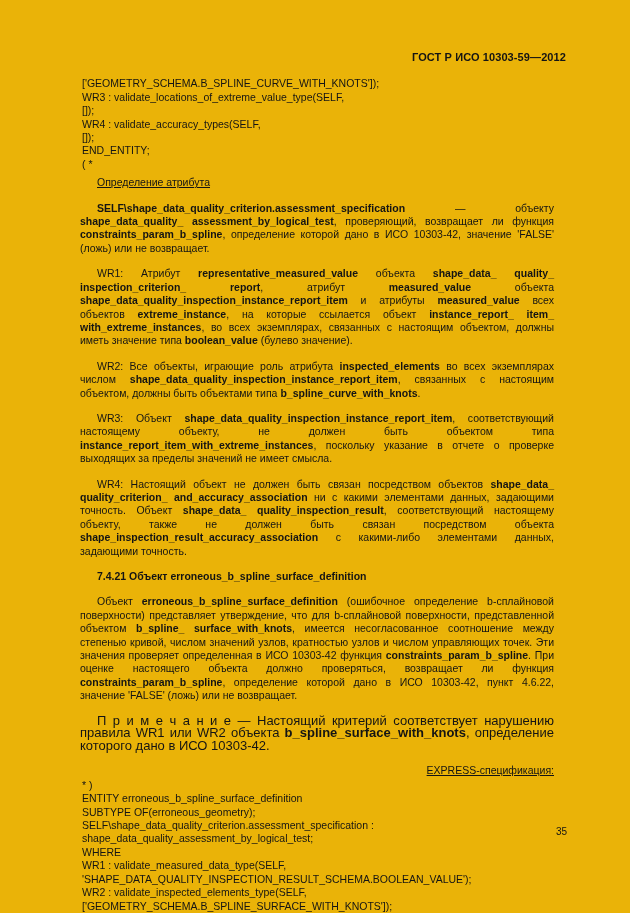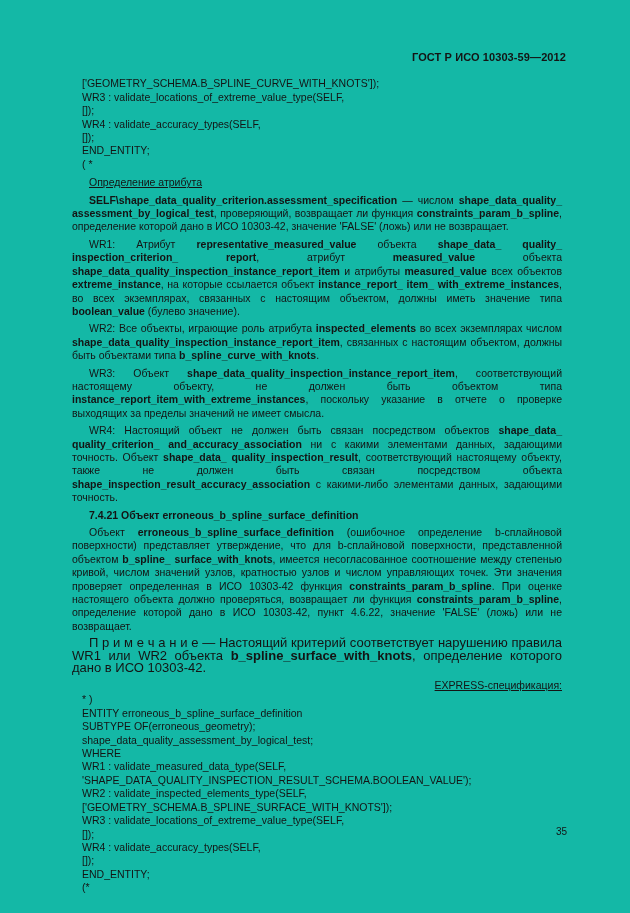--- a/index.html
+++ b/index.html
@@ -5,38 +5,38 @@
   html, body {
     margin: 0;
     padding: 0;
     background: #e8e8e8;
   }
   .page {
     position: relative;
     width: 630px;
     height: 913px;
     margin: 0 auto;
-    background: #14b8a6;
+    background: #eab308;
     color: #141414;
     font-family: "Liberation Sans", sans-serif;
     font-size: 10.5px;
     line-height: 13.4px;
     box-sizing: border-box;
     padding: 51px 64px 0 68px;
     overflow: hidden;
   }
   .page-header {
     text-align: right;
     font-weight: bold;
     font-size: 11px;
     margin-bottom: 13px;
     letter-spacing: 0.1px;
   }
   p {
-    margin: 4px;
+    margin: 12px;
   }
   .body-para {
     text-align: justify;
     text-indent: 17px;
     overflow-wrap: break-word;
   }
   .label-para {
     text-indent: 17px;
   }
   .label-para .u {
@@ -93,21 +93,21 @@
       <div class="code-line">WR4 : validate_accuracy_types(SELF,</div>
       <div class="code-line">[]);</div>
       <div class="code-line">END_ENTITY;</div>
       <div class="code-line">( *</div>
     </div>
 
   <p class="label-para first-label">
     <span class="u">Определение атрибута</span>
   </p>
 
-  <p class="body-para"><b>SELF\shape_data_quality_criterion.assessment_specification</b><span> — числом </span><b>shape_data_quality_ assessment_by_logical_test</b><span>, проверяющий, возвращает ли функция </span><b>constraints_param_b_spline</b><span>, определение которой дано в ИСО 10303-42, значение 'FALSE' (ложь) или не возвращает.</span></p>
+  <p class="body-para"><b>SELF\shape_data_quality_criterion.assessment_specification</b><span> — объекту </span><b>shape_data_quality_ assessment_by_logical_test</b><span>, проверяющий, возвращает ли функция </span><b>constraints_param_b_spline</b><span>, определение которой дано в ИСО 10303-42, значение 'FALSE' (ложь) или не возвращает.</span></p>
 
 
   <p class="body-para"><span>WR1: Атрибут </span><b>representative_measured_value</b><span> объекта </span><b>shape_data_ quality_ inspection_criterion_ report</b><span>, атрибут </span><b>measured_value</b><span> объекта </span><b>shape_data_quality_inspection_instance_report_item</b><span> и атрибуты </span><b>measured_value</b><span> всех объектов </span><b>extreme_instance</b><span>, на которые ссылается объект </span><b>instance_report_ item_ with_extreme_instances</b><span>, во всех экземплярах, связанных с настоящим объектом, должны иметь значение типа </span><b>boolean_value</b><span> (булево значение).</span></p>
 
   <p class="body-para"><span>WR2: Все объекты, играющие роль атрибута </span><b>inspected_elements</b><span> во всех экземплярах числом </span><b>shape_data_quality_inspection_instance_report_item</b><span>, связанных с настоящим объектом, должны быть объектами типа </span><b>b_spline_curve_with_knots</b><span>.</span></p>
 
   <p class="body-para"><span>WR3: Объект </span><b>shape_data_quality_inspection_instance_report_item</b><span>, соответствующий настоящему объекту, не должен быть объектом типа </span><b>instance_report_item_with_extreme_instances</b><span>, поскольку указание в отчете о проверке выходящих за пределы значений не имеет смысла.</span></p>
 
   <p class="body-para"><span>WR4: Настоящий объект не должен быть связан посредством объектов </span><b>shape_data_ quality_criterion_ and_accuracy_association</b><span> ни с какими элементами данных, задающими точность. Объект </span><b>shape_data_ quality_inspection_result</b><span>, соответствующий настоящему объекту, также не должен быть связан посредством объекта </span><b>shape_inspection_result_accuracy_association</b><span> с какими-либо элементами данных, задающими точность.</span></p>
 
@@ -118,20 +118,21 @@
   <p class="note-para"><span>П р и м е ч а н и е — Настоящий критерий соответствует нарушению правила WR1 или WR2 объекта </span><b>b_spline_surface_with_knots</b><span>, определение которого дано в ИСО 10303-42.</span></p>
 
   <p class="label-para express-label">
     <span class="u">EXPRESS-спецификация:</span>
   </p>
 
   <div class="code-block">
       <div class="code-line">* )</div>
       <div class="code-line">ENTITY erroneous_b_spline_surface_definition</div>
       <div class="code-line">SUBTYPE OF(erroneous_geometry);</div>
+      <div class="code-line">SELF\shape_data_quality_criterion.assessment_specification :</div>
       <div class="code-line">shape_data_quality_assessment_by_logical_test;</div>
       <div class="code-line">WHERE</div>
       <div class="code-line">WR1 : validate_measured_data_type(SELF,</div>
       <div class="code-line">'SHAPE_DATA_QUALITY_INSPECTION_RESULT_SCHEMA.BOOLEAN_VALUE');</div>
       <div class="code-line">WR2 : validate_inspected_elements_type(SELF,</div>
       <div class="code-line">['GEOMETRY_SCHEMA.B_SPLINE_SURFACE_WITH_KNOTS']);</div>
       <div class="code-line">WR3 : validate_locations_of_extreme_value_type(SELF,</div>
       <div class="code-line">[]);</div>
       <div class="code-line">WR4 : validate_accuracy_types(SELF,</div>
       <div class="code-line">[]);</div>

